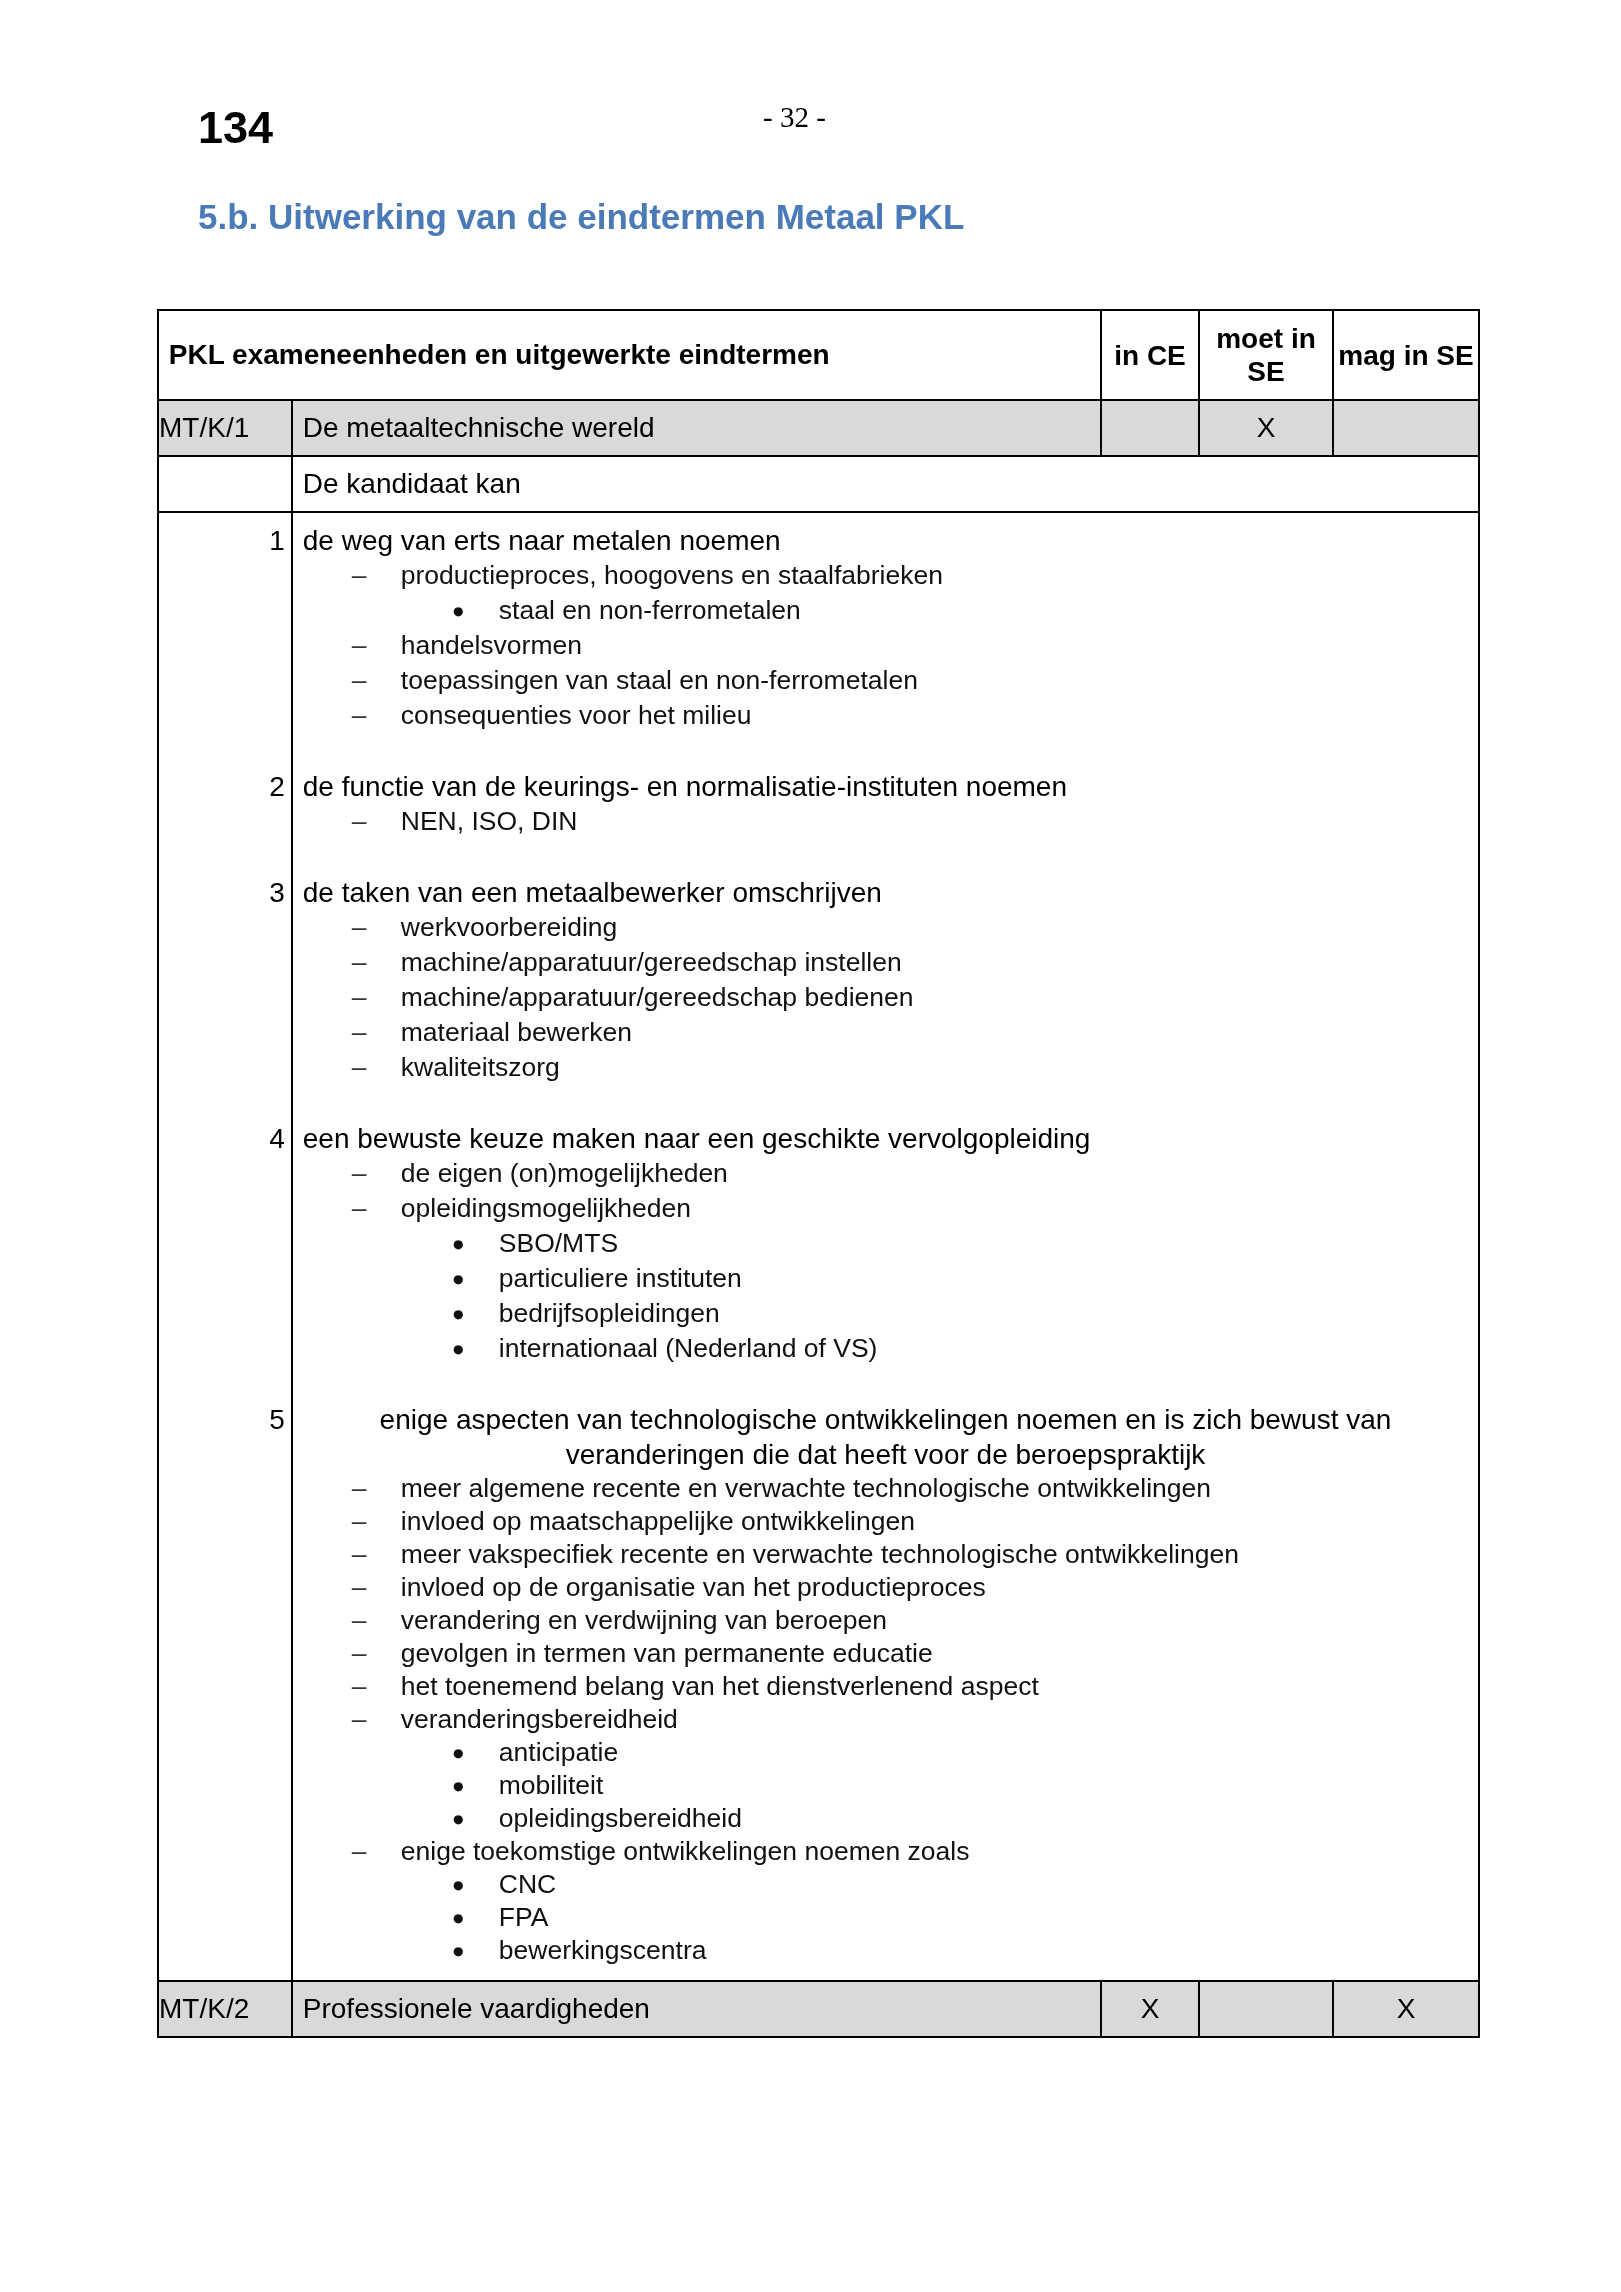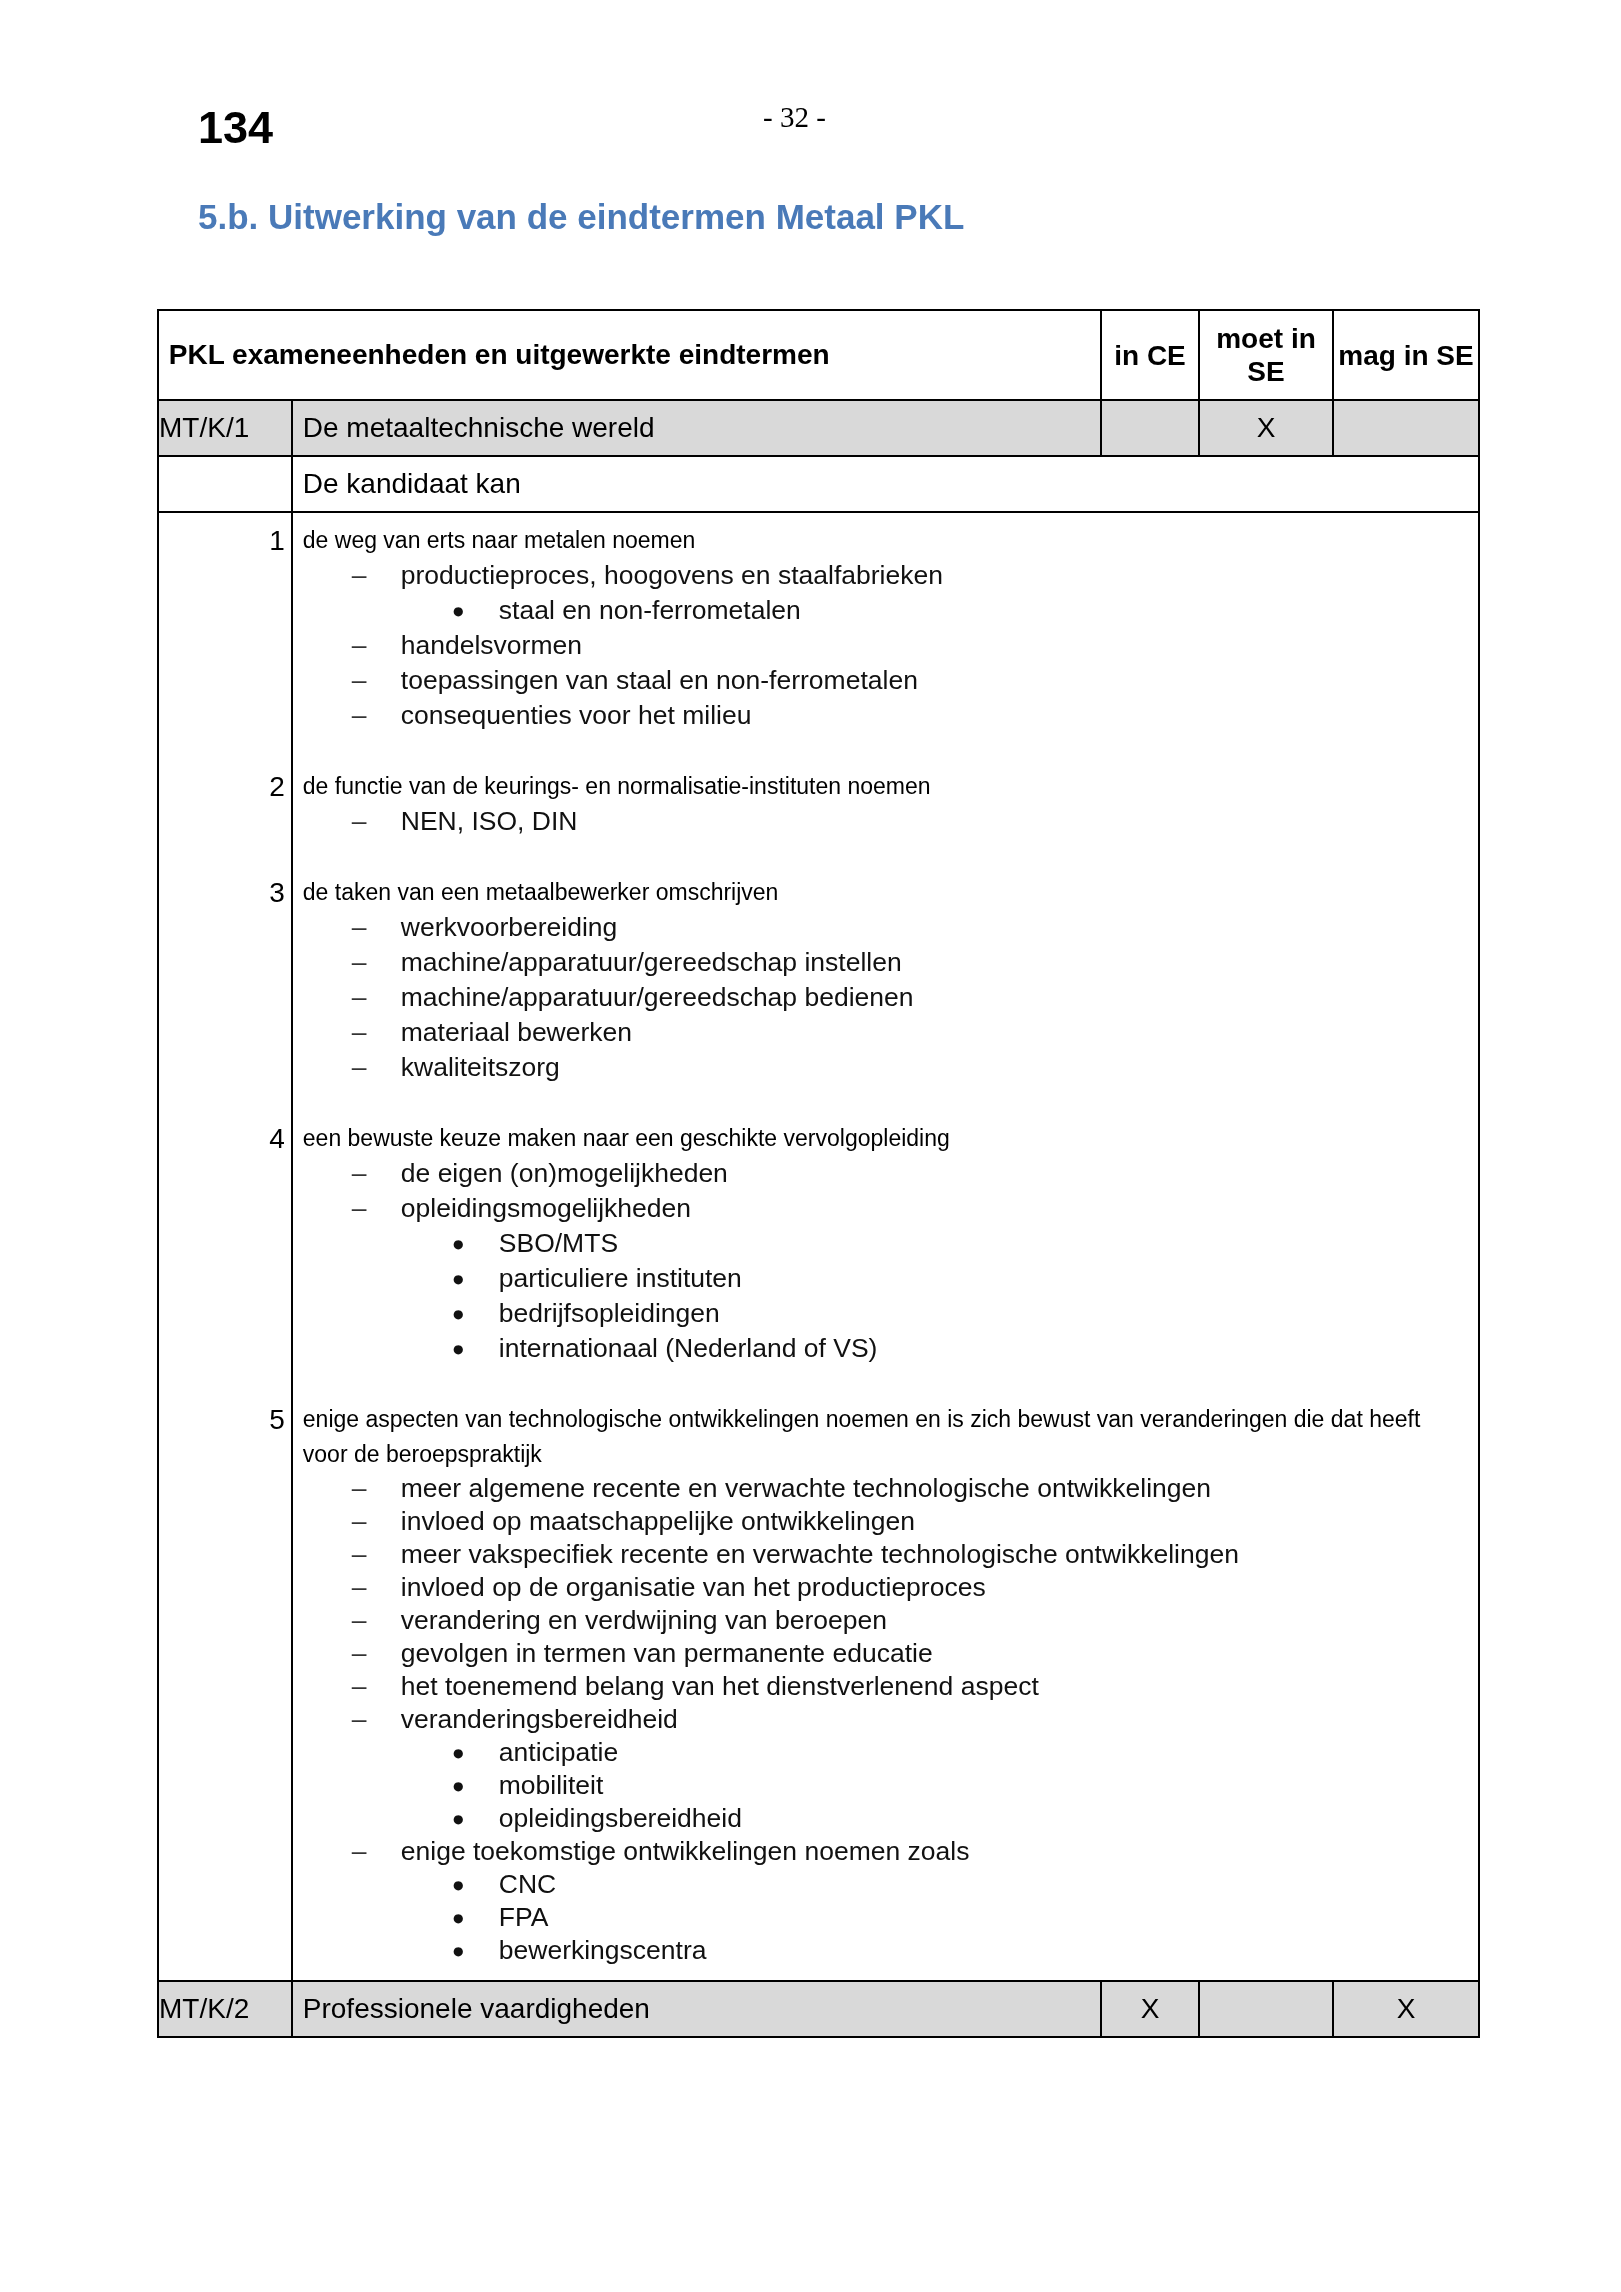--- a/index.html
+++ b/index.html
@@ -15,30 +15,30 @@
          table-layout: fixed; font-size: 28px; }
   table.eind td { border: 2px solid #000; padding: 0 9.8px; vertical-align: middle; }
   .hdr td { height: 88px; font-weight: bold; }
   .hdr .c-x { text-align: center; line-height: 33px; padding: 0 3.9px; }
   .unit td { height: 54px; background: #d9d9d9; }
   .unit .code { padding-left: 0; }
   .unit .mark { text-align: center; }
   .intro td { height: 54px; }
   .thickbottom td { border-bottom-width: 3.9px; }
   .body-cell { vertical-align: top !important; padding: 9.8px 9.8px 13.7px 9.8px !important; }
-  .item-head { line-height: 35px; font-size: 23px; }
+  .item-head { line-height: 35px; font-size: 28px; }
   .item-block { margin-bottom: 36px; position: relative; }
   .item-block:last-child { margin-bottom: 0; }
   .item-num { position: absolute; left: -116px; width: 98px; text-align: right; top: 0; line-height: 35px; }
   .sub { line-height: 35px; font-size: 26.5px; padding-left: 98px; position: relative; color: #111; }
   .sub .dash { position: absolute; left: 49px; color: #333; }
   .bul { line-height: 35px; font-size: 26.5px; padding-left: 196px; position: relative; color: #111; }
   .bul .dot { position: absolute; left: 149px; font-size: 21.6px; }
   .tight .sub, .tight .bul { line-height: 33px; }
-  .tight .item-head { line-height: 35px; }
+  .tight .item-head { line-height: 35px; text-align: center; }
 </style>
 </head>
 <body>
 
 <div class="page-num-left">134</div>
 <div class="page-num-center">- 32 -</div>
 <div class="section-title">5.b. Uitwerking van de eindtermen Metaal PKL</div>
 
 <table class="eind">
   <colgroup>

